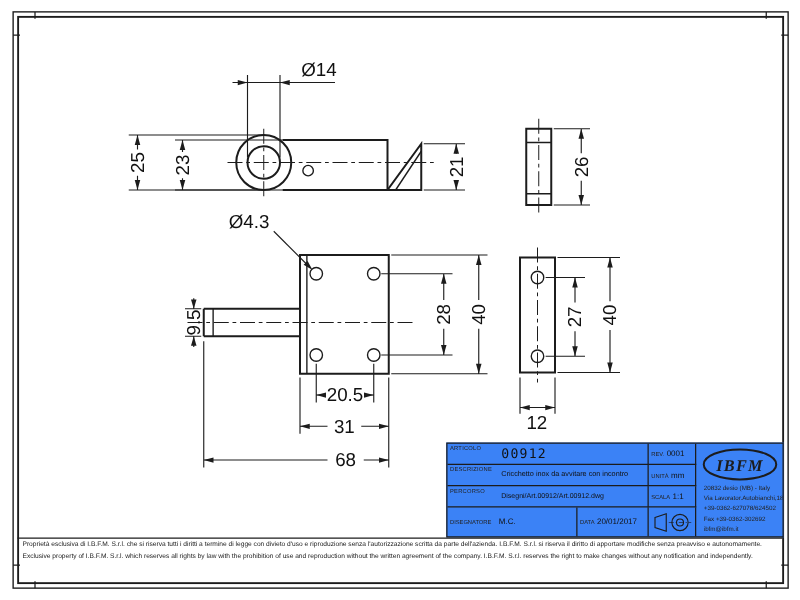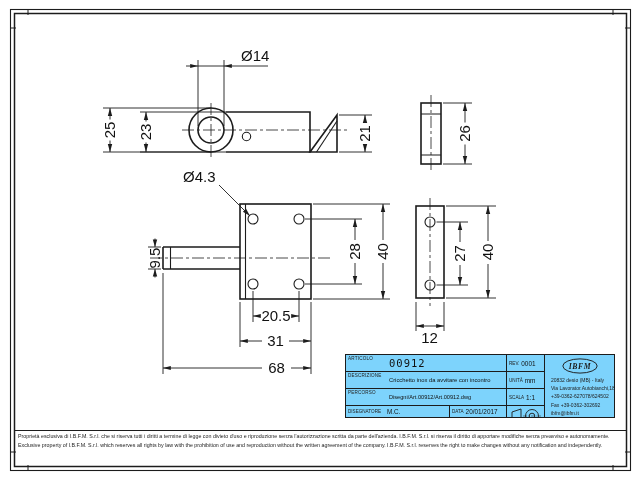--- a/index.html
+++ b/index.html
@@ -6,23 +6,23 @@
   .page{position:relative;width:640px;height:480px;background:#ffffff;font-family:"Liberation Sans",sans-serif;overflow:hidden;}
   .dwg{position:absolute;left:0;top:0;}
   .o{fill:none;stroke:#1c1c1c;stroke-width:1.6;}
   .o2{fill:none;stroke:#1c1c1c;stroke-width:1.1;}
   .d{fill:none;stroke:#1c1c1c;stroke-width:0.9;}
   .cl{fill:none;stroke:#1c1c1c;stroke-width:0.8;stroke-dasharray:12 3 3 3;}
   .ar{fill:#1c1c1c;stroke:none;}
   .dt{font-family:"Liberation Sans",sans-serif;font-size:15px;fill:#111;}
   .fr{fill:none;stroke:#1c1c1c;}
   
-  .tb{position:absolute;left:345px;top:354px;width:270px;height:64px;display:grid;
+  .tb{position:absolute;left:357px;top:354px;width:270px;height:76px;display:grid;
       grid-template-columns:104px 57px 38px 1fr;grid-template-rows:17px 17px 17px 1fr;
-      border:1.2px solid #1c1c1c;box-sizing:border-box;background:#7dd3fc;}
+      border:1.2px solid #1c1c1c;box-sizing:border-box;background:#3b82f6;}
   .cell{border-right:1px solid #1c1c1c;border-bottom:1px solid #1c1c1c;position:relative;
         display:flex;align-items:center;box-sizing:border-box;overflow:hidden;}
   .nr{border-right:none;}
   .nb{border-bottom:none;}
   .lbl{font-size:4.6px;color:#222;position:absolute;top:1px;left:2px;letter-spacing:.2px;}
   .lbl-in{font-size:4.6px;color:#222;margin:0 2px;}
   .val-art{font-family:"DejaVu Sans Mono",monospace;font-size:10.5px;letter-spacing:1px;margin-left:43px;color:#111;}
   .val-desc{font-size:5.8px;margin-left:43px;color:#111;white-space:nowrap;}
   .val-perc{font-size:5.6px;margin-left:43px;color:#111;white-space:nowrap;}
   .val-sm{font-size:6.4px;color:#111;white-space:nowrap;}

